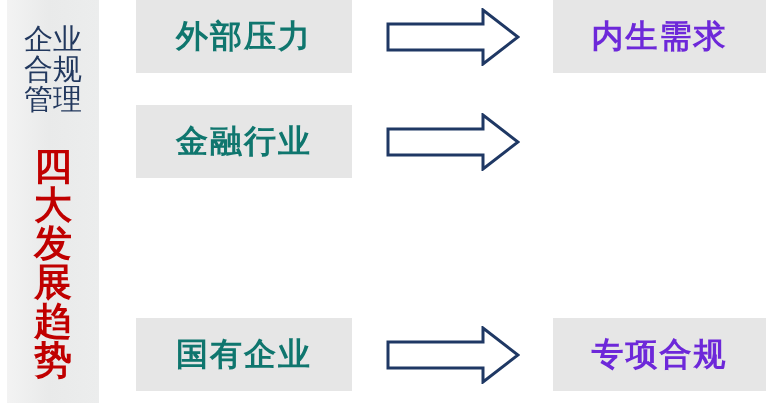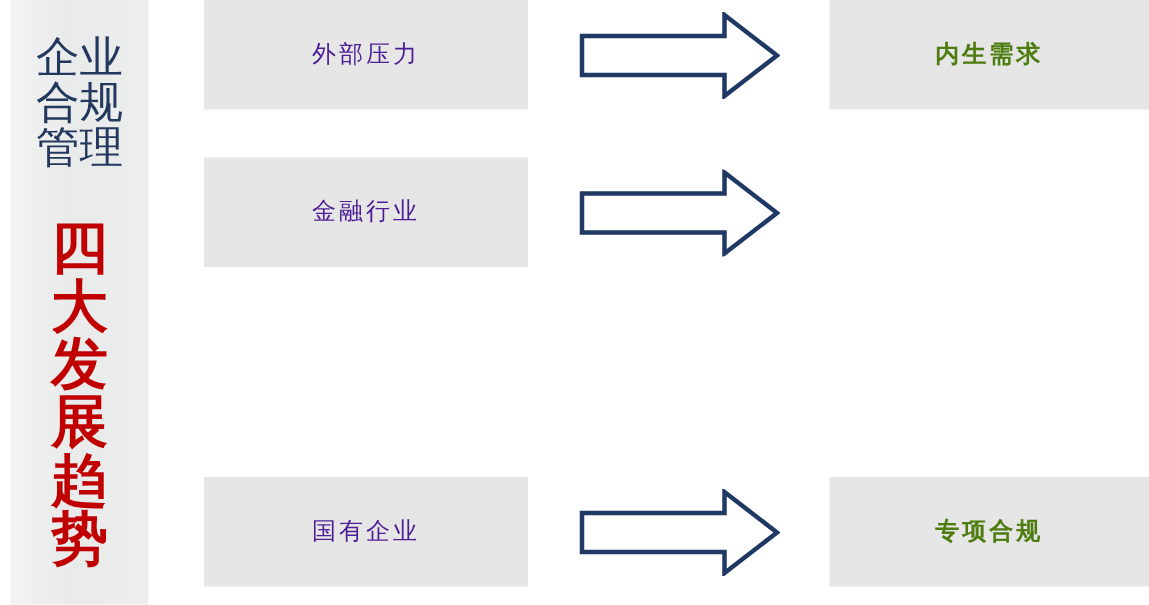--- a/index.html
+++ b/index.html
@@ -85,30 +85,30 @@
     left: 136px;
     width: 216px;
   }
 
   .box-right {
     left: 553px;
     width: 213px;
   }
 
   .label-source {
-    font-size: 16px;
-    color: #4c1d95;
+    font-size: 32px;
+    color: #0f766e;
     letter-spacing: 2px;
-    font-weight: 400;
+    font-weight: 700;
     white-space: nowrap;
   }
 
   .label-target {
-    font-size: 16px;
-    color: #4d7c0f;
+    font-size: 32px;
+    color: #6d28d9;
     letter-spacing: 2px;
     font-weight: bold;
     white-space: nowrap;
   }
 
   
   .arrow-wrap {
     position: absolute;
     left: 386px;
     top: 8px;

